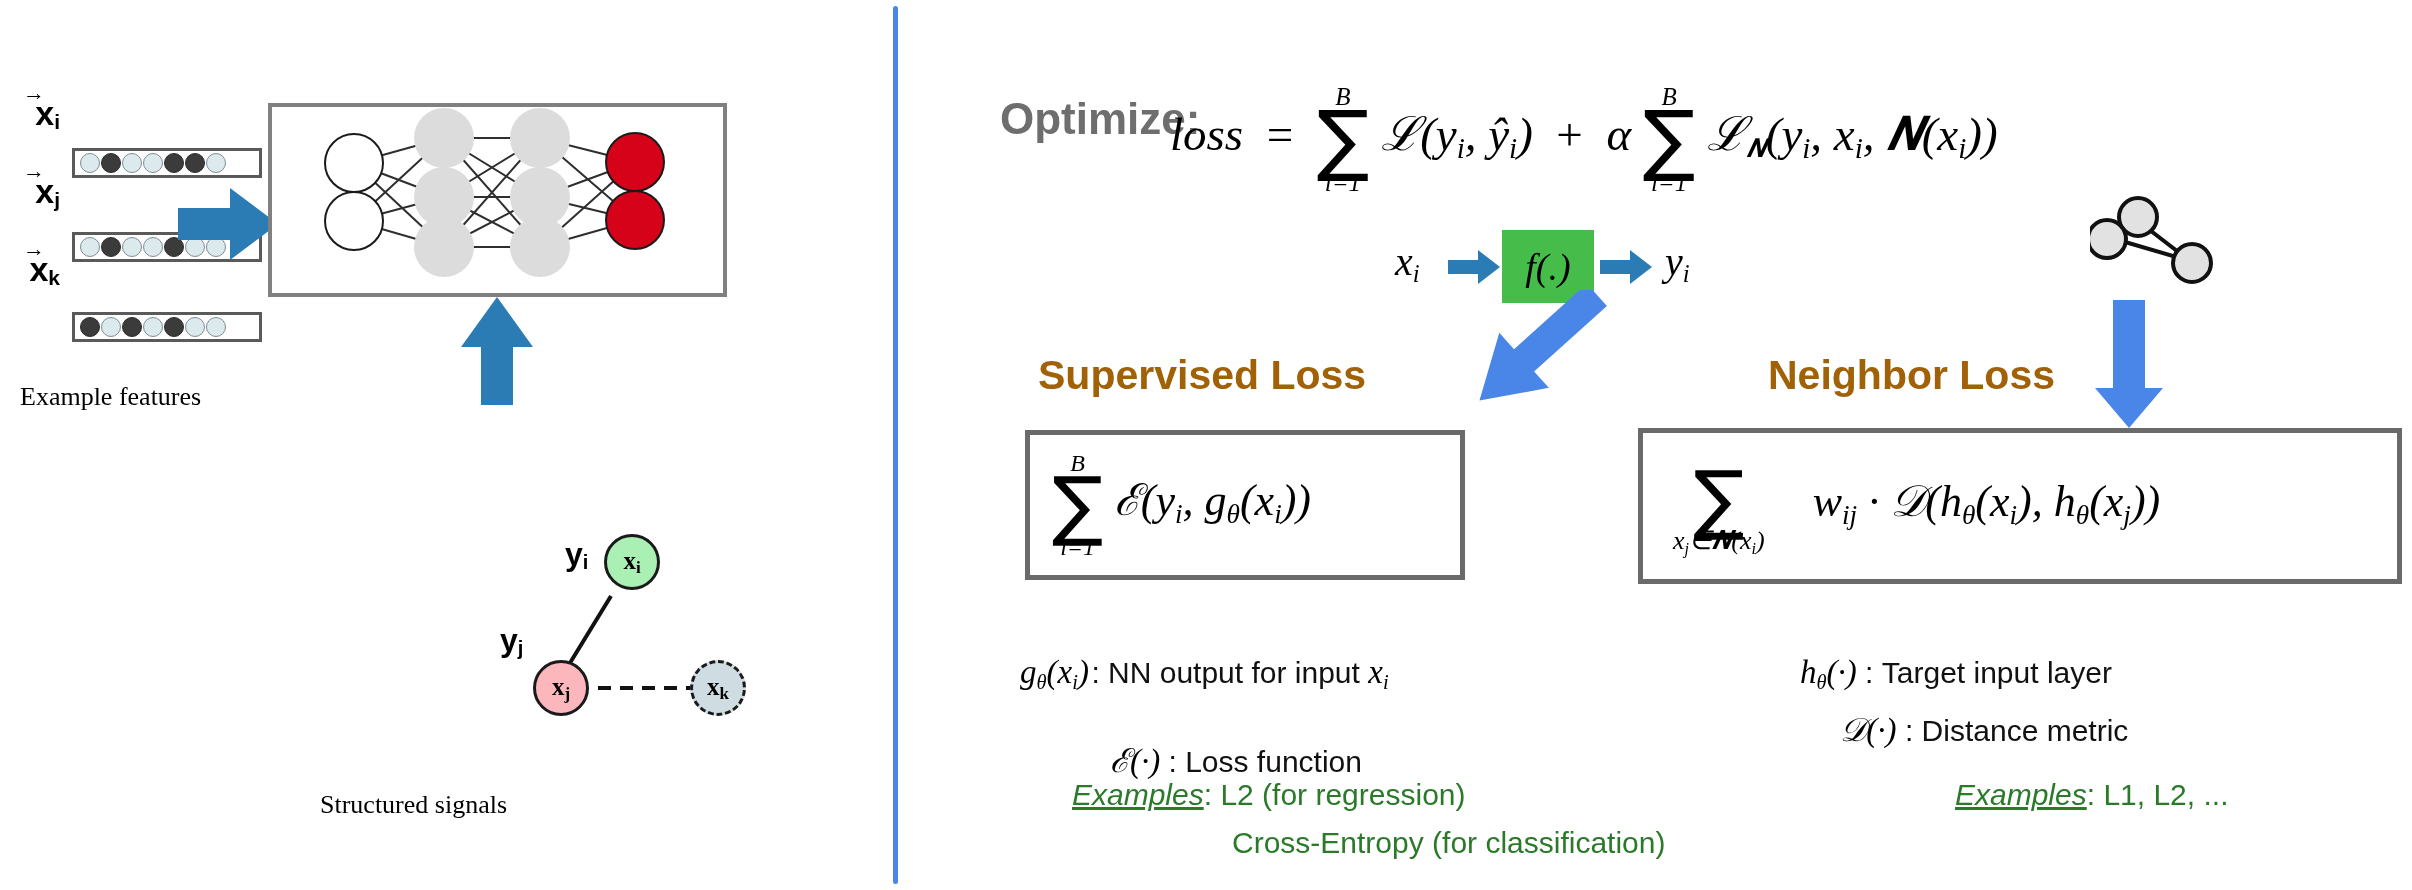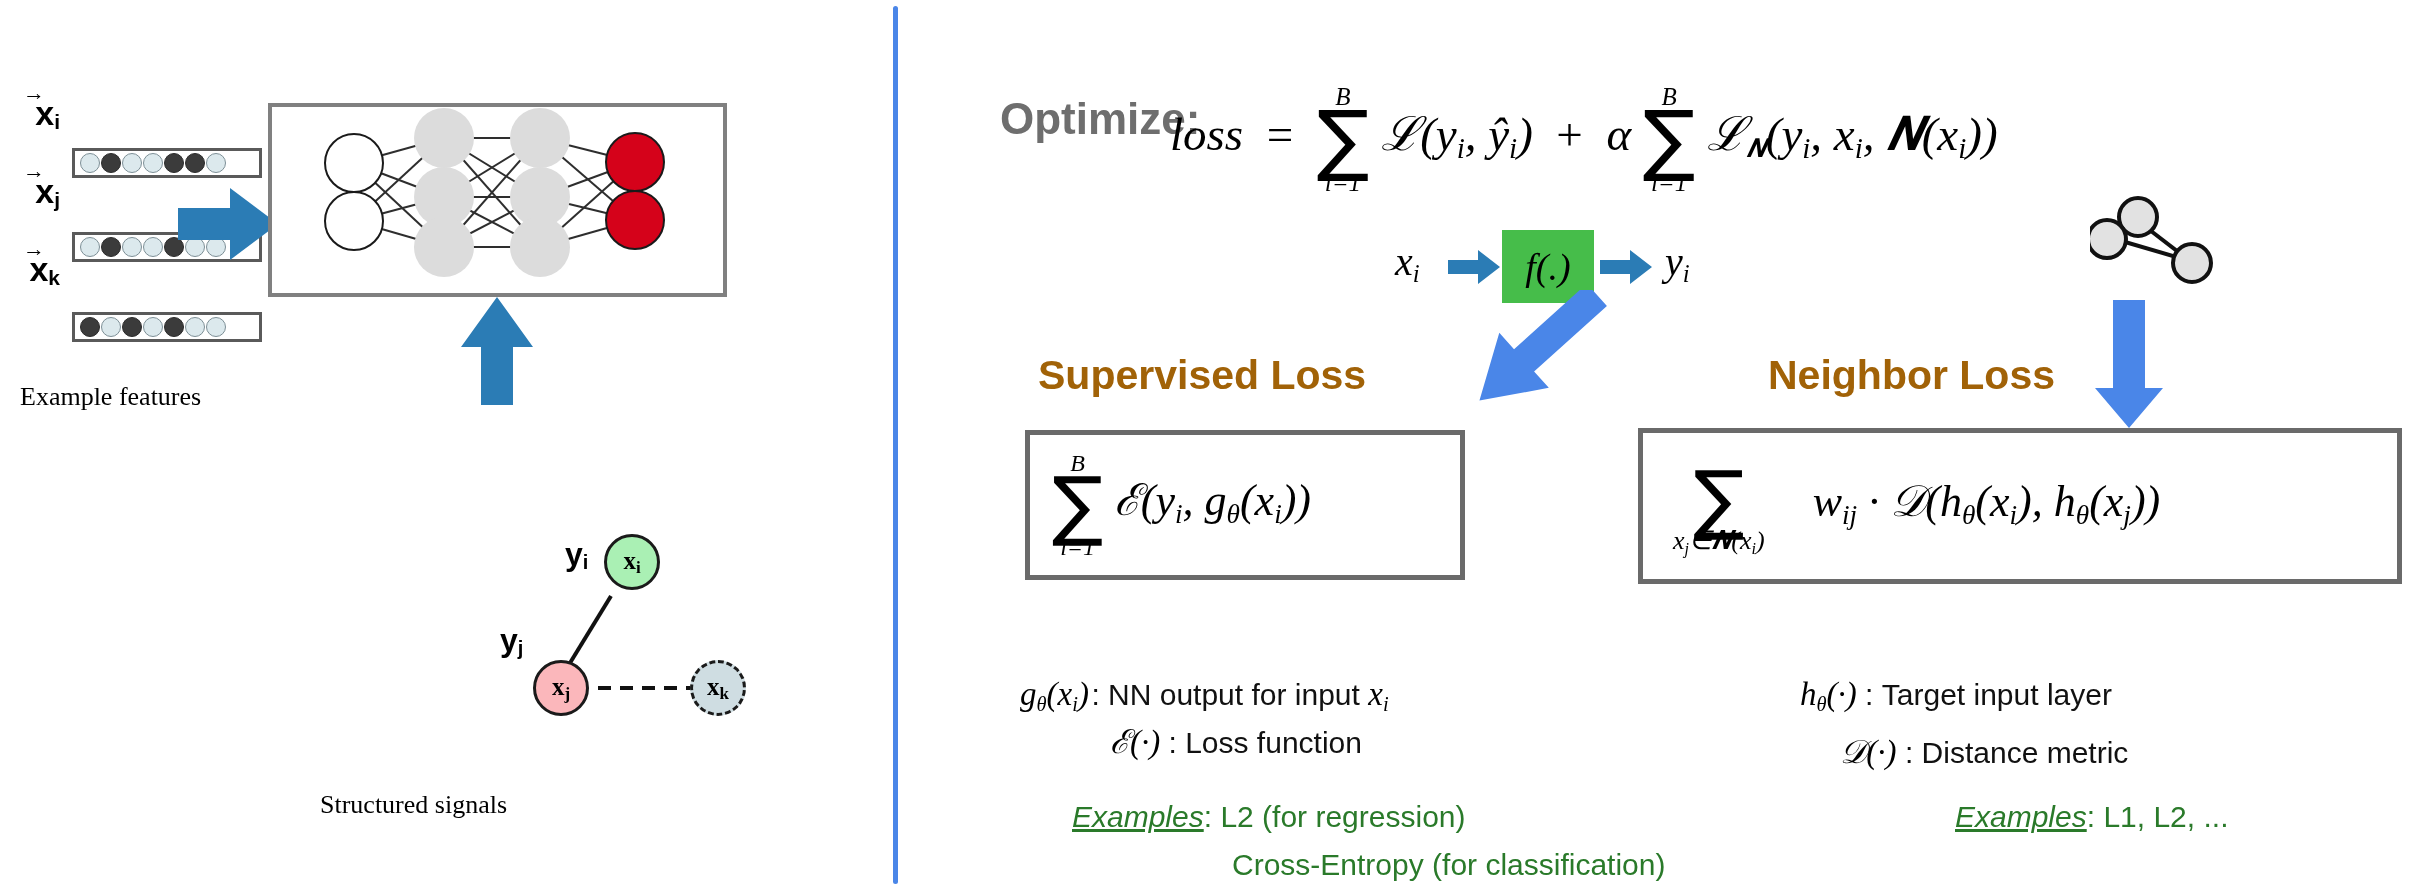--- a/index.html
+++ b/index.html
@@ -167,21 +167,20 @@
     box-sizing: border-box;
     display: flex; align-items: center;
   }
 
   
   .legend-line {
     font-family: "Liberation Sans", sans-serif;
     font-size: 30px;
     color: #111;
     white-space: nowrap;
-    margin-top: 22px;
   }
   .legend-line .math { font-size: 33px; }
   .green-txt { color: #2a7a2a; }
   .u { text-decoration: underline; font-style: italic; }
 </style>
 </head>
 <body>
 
 <div class="abs" id="divider"></div>
 
@@ -369,21 +368,21 @@
       <span class="big" style="font-size:76px;">∑</span>
       <span class="lim" style="font-size:24px;">i=1</span>
     </span>
     <span class="cal">ℰ</span><span>(y<sub class="i">i</sub>, g<sub class="i">θ</sub>(x<sub class="i">i</sub>))</span>
   </div>
 </div>
 
 <div class="abs legend-line" style="left:1020px; top:654px;">
   <span class="math">g<sub class="i">θ</sub>(x<sub class="i">i</sub>)</span><span> :&nbsp;</span><span>NN output for input&nbsp;</span><span class="math">x<sub class="i">i</sub></span>
 </div>
-<div class="abs legend-line" style="left:1110px; top:696px;text-align:center;">
+<div class="abs legend-line" style="left:1110px; top:737px;text-align:center;">
   <span class="math">ℰ(·)</span><span>&nbsp;:&nbsp;</span><span>Loss function</span>
 </div>
 
 <div class="abs legend-line green-txt" style="left:1072px; top:778px;">
   <span class="u">Examples</span><span>:&nbsp;</span><span>L2 (for regression)</span>
 </div>
 <div class="abs legend-line green-txt" style="left:1232px; top:826px;">Cross-Entropy (for classification)</div>
 
 <div class="abs loss-title" style="left:1768px; top:352px;">Neighbor Loss</div>
 

